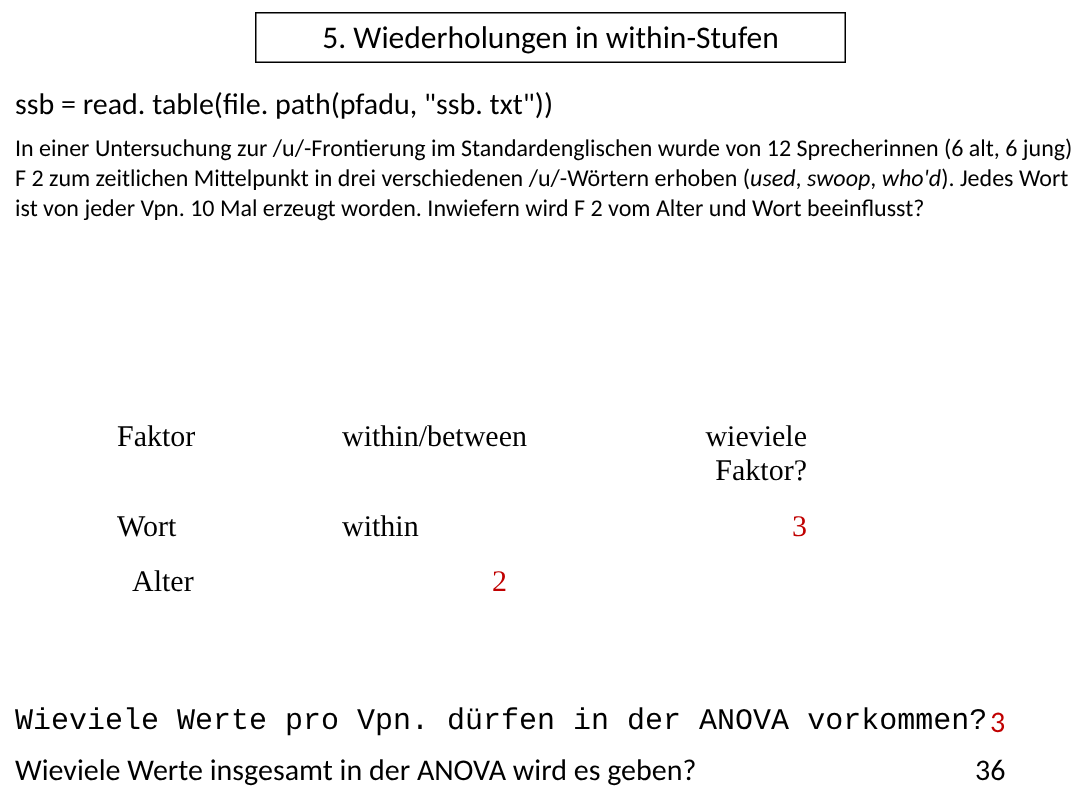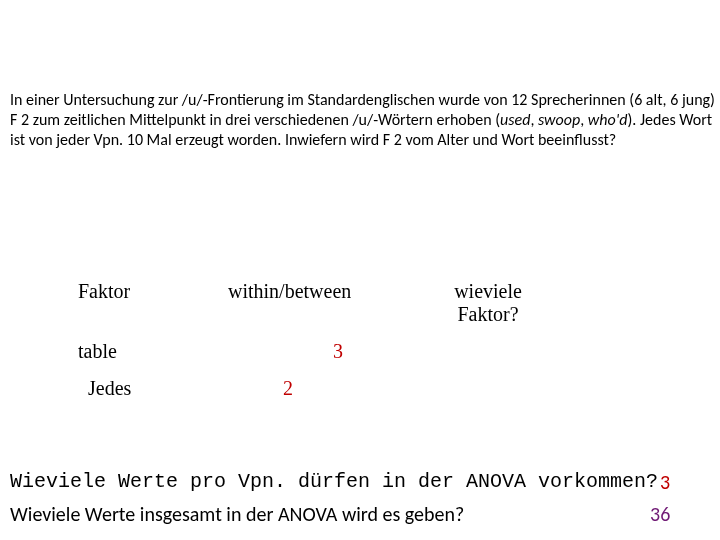--- a/index.html
+++ b/index.html
@@ -51,21 +51,21 @@
     width: 500px;
     font-family: Liberation Serif, serif;
   }
   .trow {
     display: flex;
     align-items: flex-start;
     margin-bottom: 14px;
   }
   .tcell1 { width: 150px; }
   .tcell2 { width: 210px; }
-  .tcell3 { width: 100px; text-align: center; }
+  .tcell3 { width: 100px; text-align: right; }
   .red { color: #c00000; }
   .q1 {
     position: absolute;
     top: 470px;
     left: 10px;
     font-size: 20px;
     font-family: Liberation Mono, monospace;
   }
   .a1 {
     position: absolute;
@@ -78,50 +78,53 @@
     position: absolute;
     top: 502px;
     left: 10px;
     font-size: 20px;
     text-align: right;
   }
   .a2 {
     position: absolute;
     top: 502px;
     left: 650px;
-    color: #701a75;
+    color: #000000;
     font-size: 20px;
   }
 </style>
 </head>
 <body>
 
 <div class="slide">
 
+  <div class="title-box">5. Wiederholungen in within-Stufen</div>
 
+  <div class="code-line">ssb = read. table(file. path(pfadu, "ssb. txt"))</div>
 
   <div class="paragraph">
     <span>In einer Untersuchung zur /u/-Frontierung im Standardenglischen wurde von 12 Sprecherinnen (6 alt, 6 jung) F 2 zum zeitlichen Mittelpunkt in drei verschiedenen /u/-Wörtern erhoben (</span><span class="italic">used</span><span>, </span><span class="italic">swoop</span><span>, </span><span class="italic">who'd</span><span>). Jedes Wort ist von jeder Vpn. 10 Mal erzeugt worden. Inwiefern wird F 2 vom Alter und Wort beeinflusst?</span>
   </div>
 
   <div class="table-area">
     <div class="trow">
       <div class="tcell1">Faktor</div>
       <div class="tcell2">within/between</div>
       <div class="tcell3">
         <span>wieviele</span><br>
         <span>Faktor?</span>
       </div>
     </div>
     <div class="trow">
-      <div class="tcell2">table</div>
+      <div class="tcell1">Wort</div>
+      <div class="tcell2">within</div>
       <div class="tcell3 red">3</div>
     </div>
     <div class="trow">
-      <div class="tcell1" style="padding-left:10px">Jedes</div>
+      <div class="tcell1" style="padding-left:10px">Alter</div>
       <div class="tcell3 red">2</div>
     </div>
   </div>
 
   <div class="q1">Wieviele Werte pro Vpn. dürfen in der ANOVA vorkommen?</div>
   <div class="a1">3</div>
 
   <div class="q2">Wieviele Werte insgesamt in der ANOVA  wird es geben?</div>
   <div class="a2">36</div>
 

